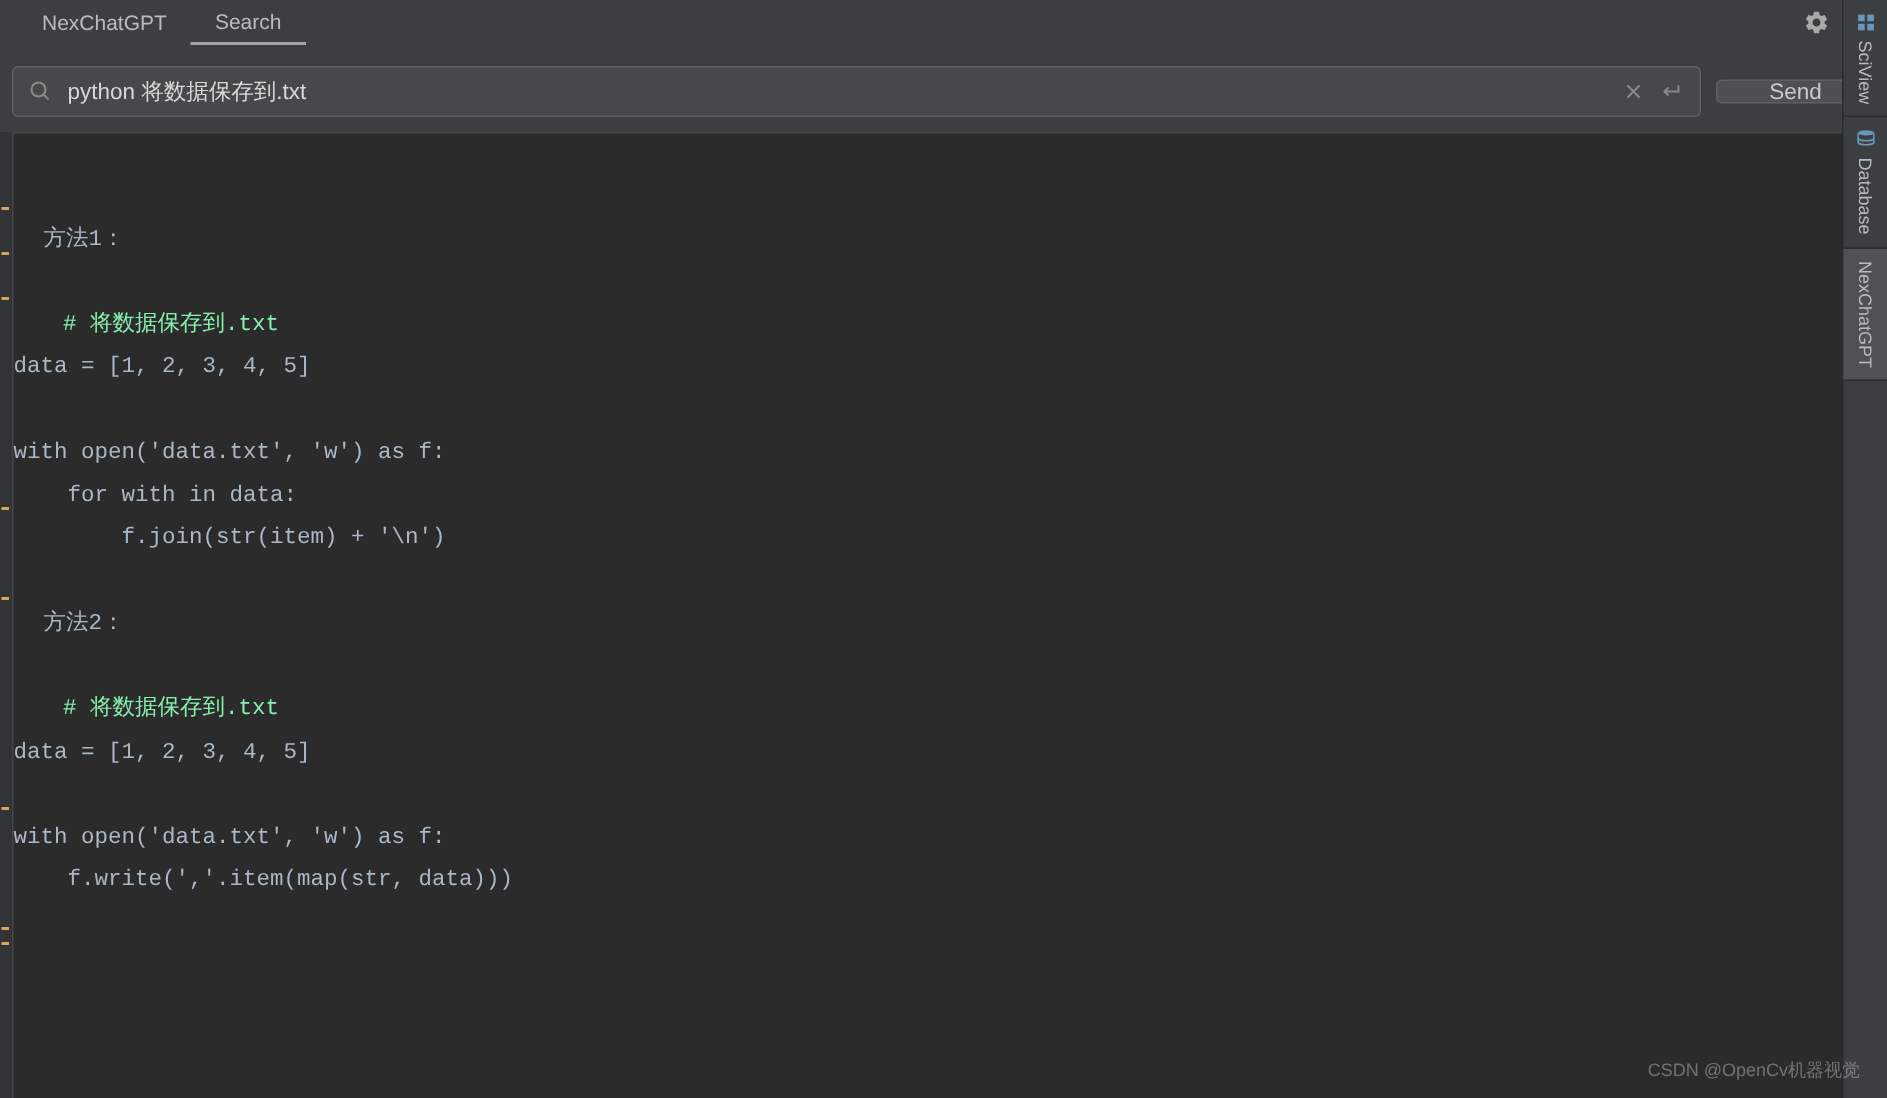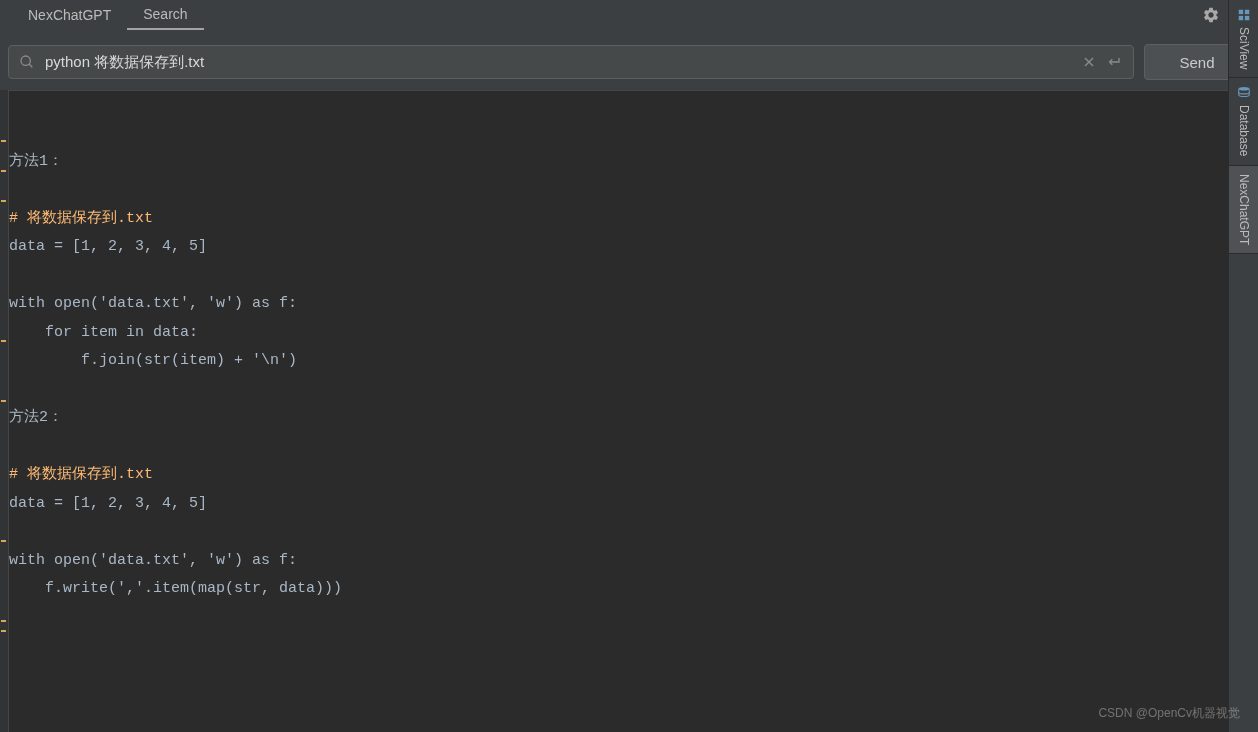--- a/index.html
+++ b/index.html
@@ -84,21 +84,21 @@
     .clear-icon, .return-icon {
       width: 16px;
       height: 16px;
       color: #8a8a8a;
       margin-left: 10px;
       cursor: pointer;
       flex-shrink: 0;
     }
     .send-button {
       width: 106px;
-      height: 36px;
+      height: 16px;
       background: #4c5052;
       border: 1px solid #5e6060;
       border-radius: 4px;
       color: #cacaca;
       font-size: 15px;
       cursor: pointer;
       display: flex;
       align-items: center;
       justify-content: center;
     }
@@ -126,23 +126,25 @@
       border: 1px solid #444648;
       padding: 28px 0 0 0;
       font-family: "Consolas", "Courier New", monospace;
       font-size: 15px;
       line-height: 28.5px;
       white-space: pre;
       color: #a9b7c6;
     }
     .method-label {
       color: #a9b7c6;
+      margin-left: 20px;
     }
     .comment {
-      color: #fdba74;
+      color: #86efac;
+      margin-left: 33px;
     }
     .right-sidebar {
       position: absolute;
       right: 0;
       top: 0;
       width: 30px;
       height: 100%;
       background: #3c3f41;
       display: flex;
       flex-direction: column;
@@ -223,21 +225,21 @@
     <div class="gutter-tick" style="top:530px"></div>
     <div class="gutter-tick" style="top:540px"></div>
   </div>
   <div class="content">
 <span class="method-label">方法1：</span>
 
 <span class="comment"># 将数据保存到.txt</span>
 <span>data = [1, 2, 3, 4, 5]</span>
 
 <span>with open('data.txt', 'w') as f:</span>
-<span>    for item in data:</span>
+<span>    for with in data:</span>
 <span>        f.join(str(item) + '\n')</span>
 
 <span class="method-label">方法2：</span>
 
 <span class="comment"># 将数据保存到.txt</span>
 <span>data = [1, 2, 3, 4, 5]</span>
 
 <span>with open('data.txt', 'w') as f:</span>
 <span>    f.write(','.item(map(str, data)))</span>
 </div>

